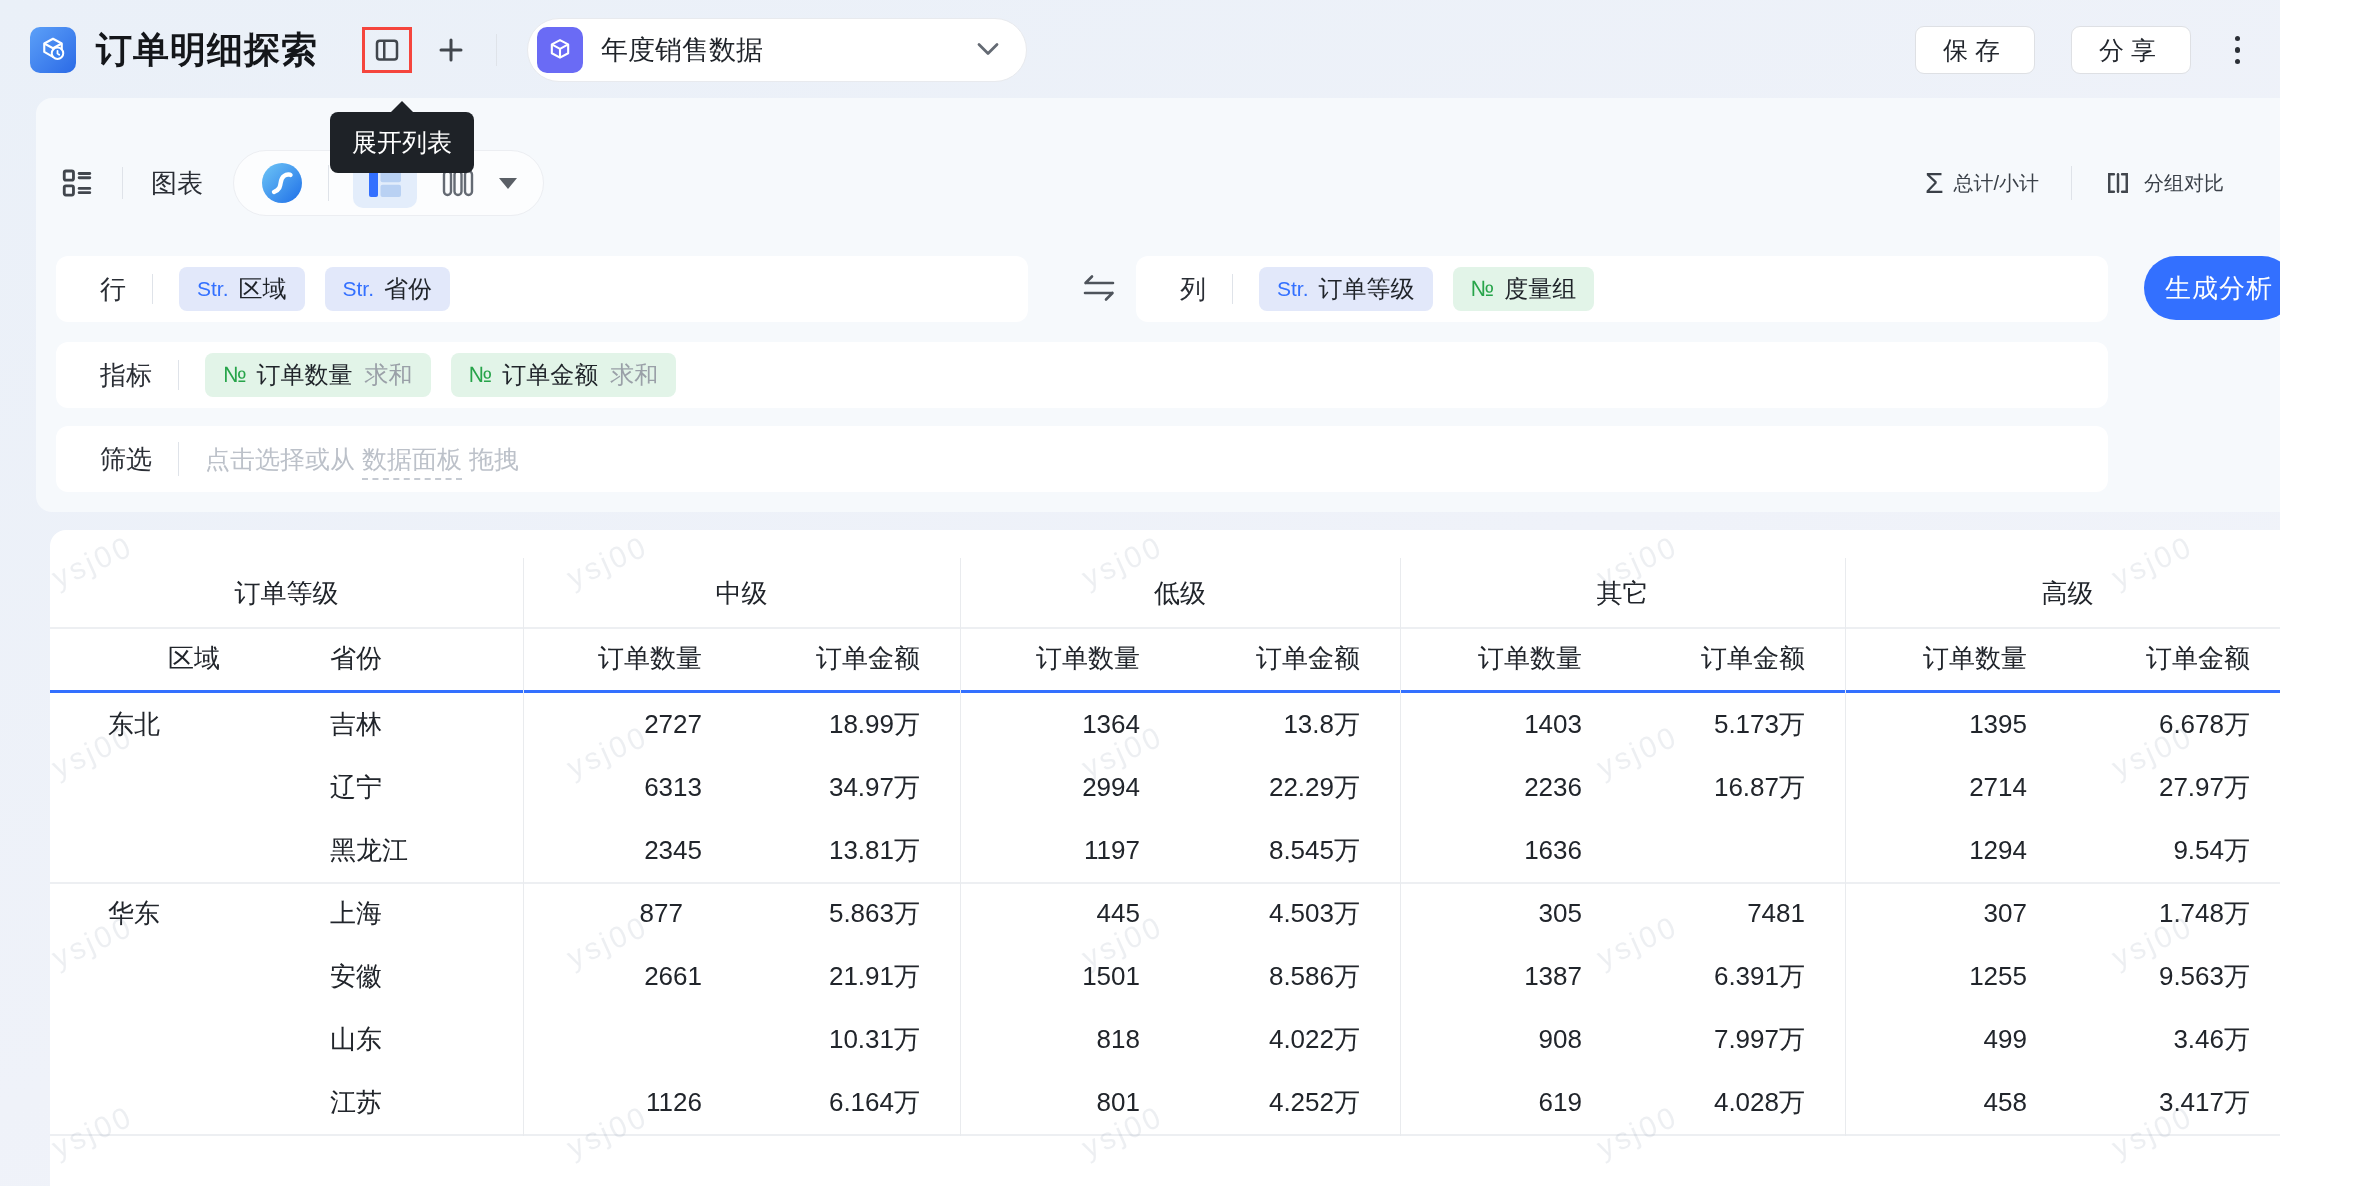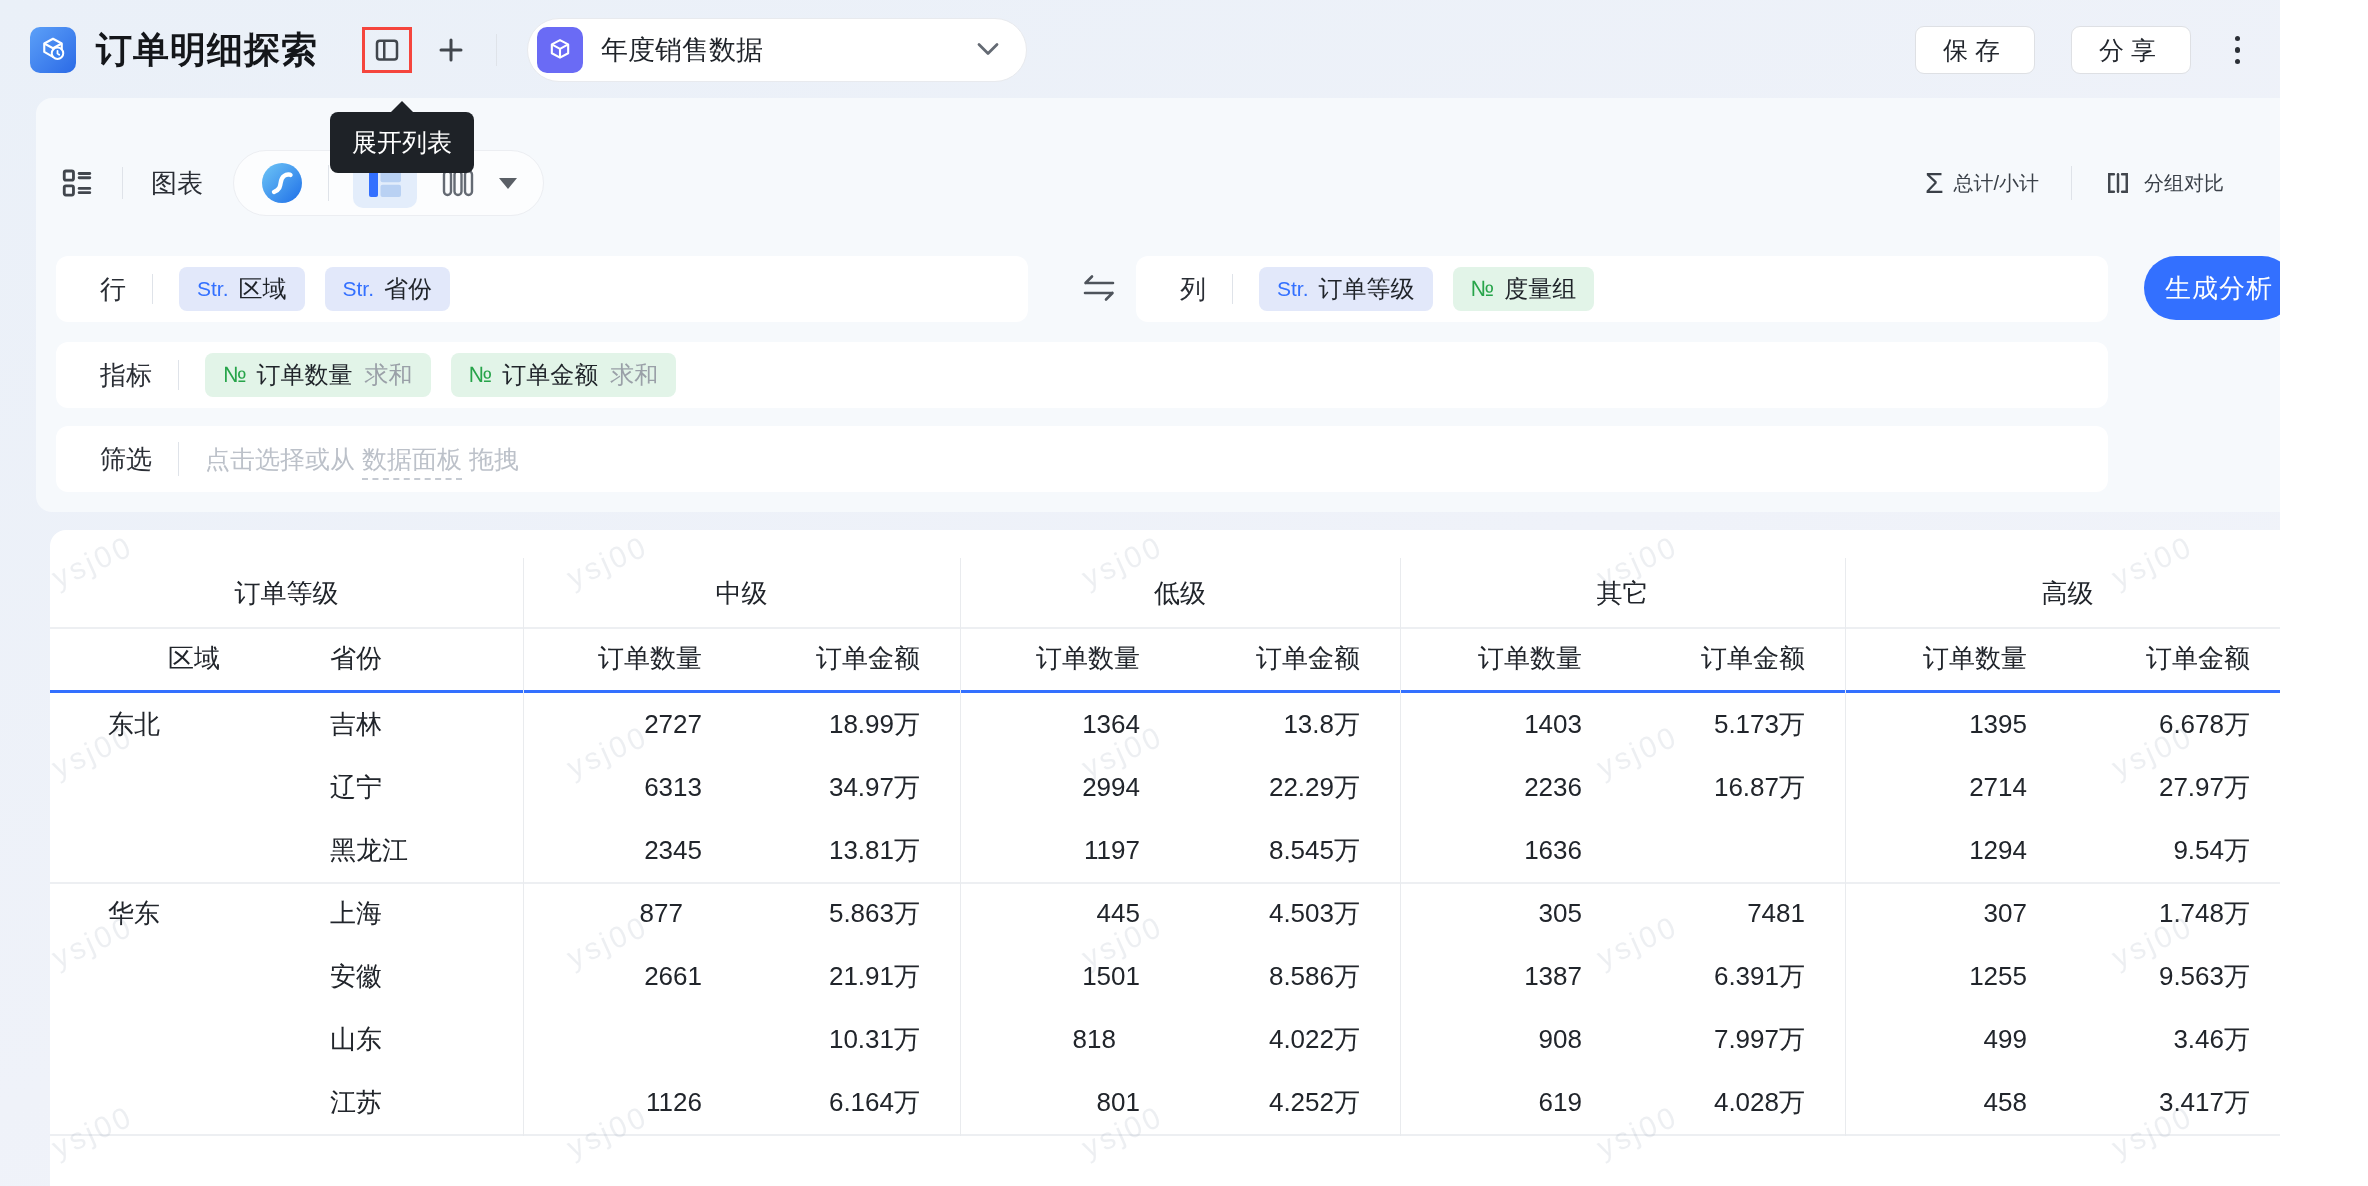--- a/index.html
+++ b/index.html
@@ -329,21 +329,21 @@
       <div class="tcell c-right" style="left: 473px; width: 219px; top: 415px; height: 63px;">2661</div>
       <div class="tcell c-right" style="left: 692px; width: 218px; top: 415px; height: 63px;">21.91万</div>
       <div class="tcell c-right" style="left: 910px; width: 220px; top: 415px; height: 63px;">1501</div>
       <div class="tcell c-right" style="left: 1130px; width: 220px; top: 415px; height: 63px;">8.586万</div>
       <div class="tcell c-right" style="left: 1350px; width: 222px; top: 415px; height: 63px;">1387</div>
       <div class="tcell c-right" style="left: 1572px; width: 223px; top: 415px; height: 63px;">6.391万</div>
       <div class="tcell c-right" style="left: 1795px; width: 222px; top: 415px; height: 63px;">1255</div>
       <div class="tcell c-right" style="left: 2017px; width: 223px; top: 415px; height: 63px;">9.563万</div>
       <div class="tcell c-left60" style="left: 220px; width: 253px; top: 478px; height: 63px;">山东</div>
       <div class="tcell c-right" style="left: 692px; width: 218px; top: 478px; height: 63px;">10.31万</div>
-      <div class="tcell c-right" style="left: 886px; width: 220px; top: 478px; height: 63px; padding-left: 15px;">818</div>
+      <div class="tcell c-right" style="left: 910px; width: 220px; top: 478px; height: 63px; padding-left: 15px;">818</div>
       <div class="tcell c-right" style="left: 1130px; width: 220px; top: 478px; height: 63px;">4.022万</div>
       <div class="tcell c-right" style="left: 1350px; width: 222px; top: 478px; height: 63px;">908</div>
       <div class="tcell c-right" style="left: 1572px; width: 223px; top: 478px; height: 63px;">7.997万</div>
       <div class="tcell c-right" style="left: 1795px; width: 222px; top: 478px; height: 63px;">499</div>
       <div class="tcell c-right" style="left: 2017px; width: 223px; top: 478px; height: 63px;">3.46万</div>
       <div class="tcell c-left60" style="left: 220px; width: 253px; top: 541px; height: 63px;">江苏</div>
       <div class="tcell c-right" style="left: 473px; width: 219px; top: 541px; height: 63px;">1126</div>
       <div class="tcell c-right" style="left: 692px; width: 218px; top: 541px; height: 63px;">6.164万</div>
       <div class="tcell c-right" style="left: 910px; width: 220px; top: 541px; height: 63px;">801</div>
       <div class="tcell c-right" style="left: 1130px; width: 220px; top: 541px; height: 63px;">4.252万</div>

